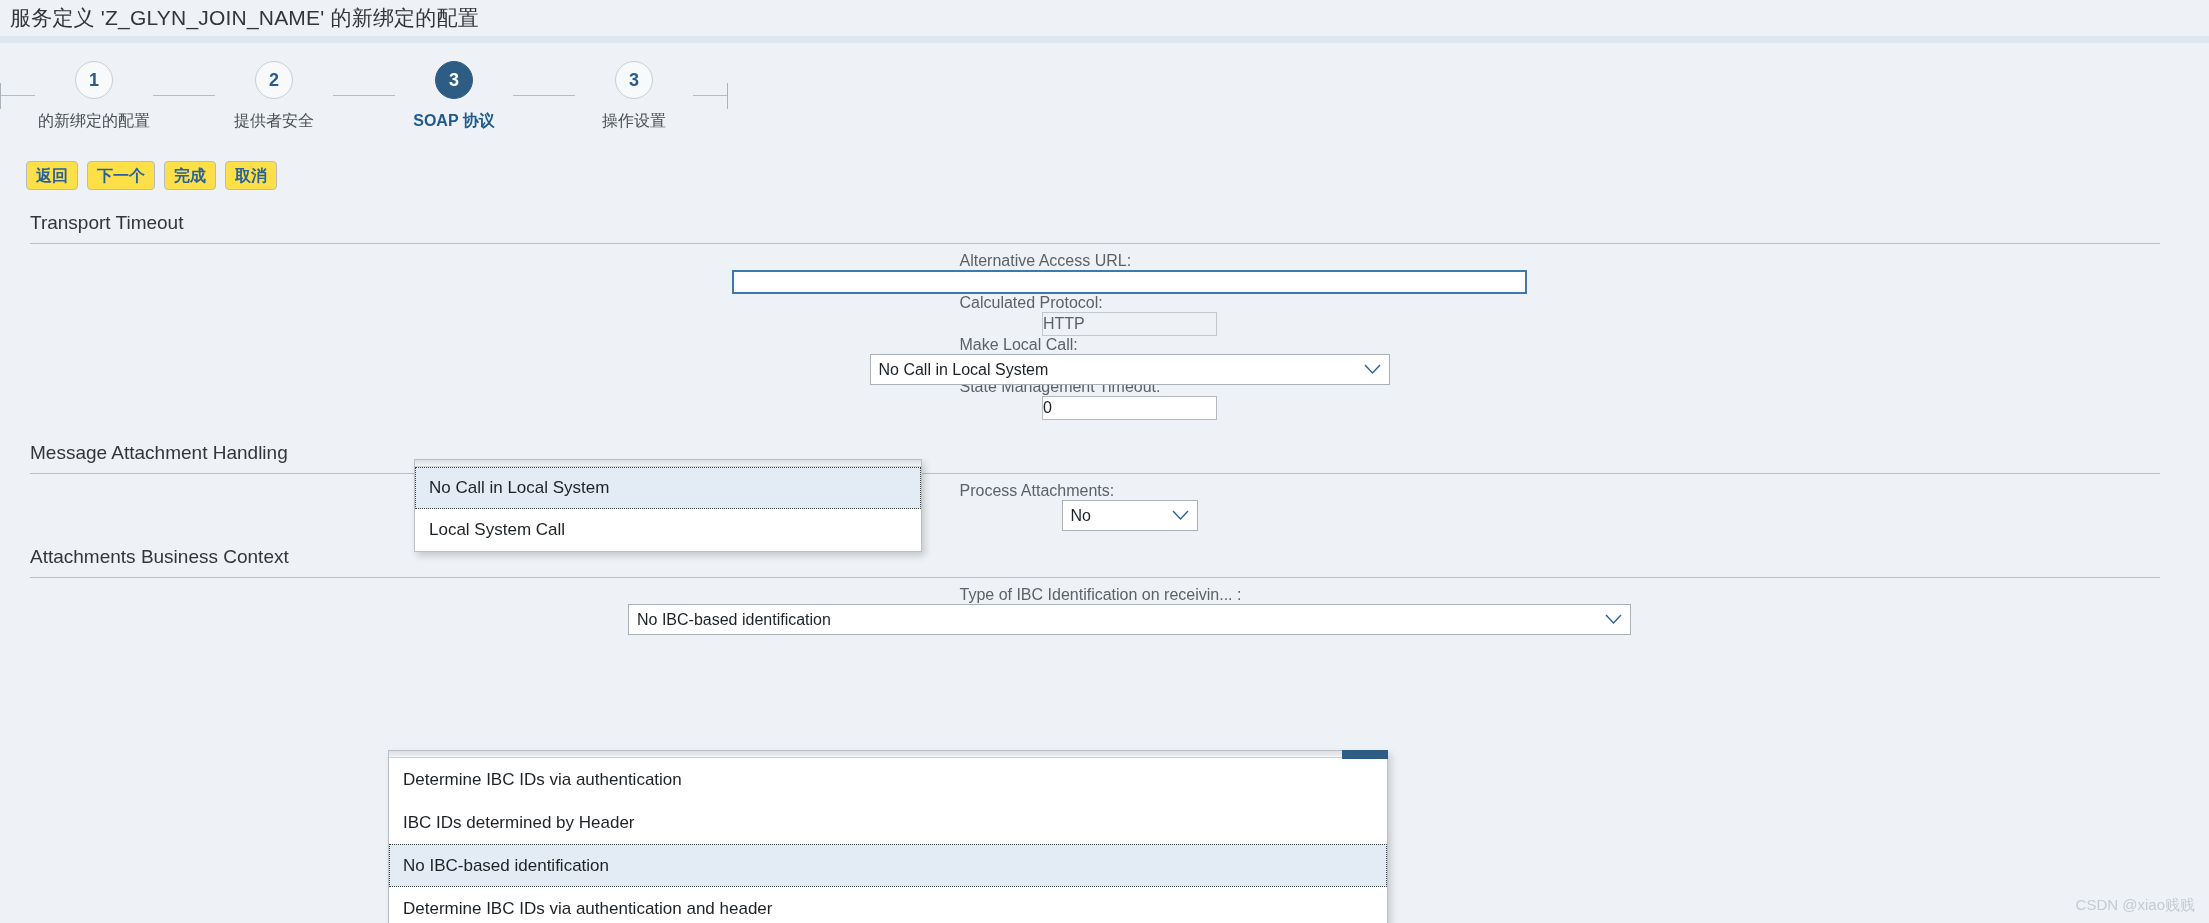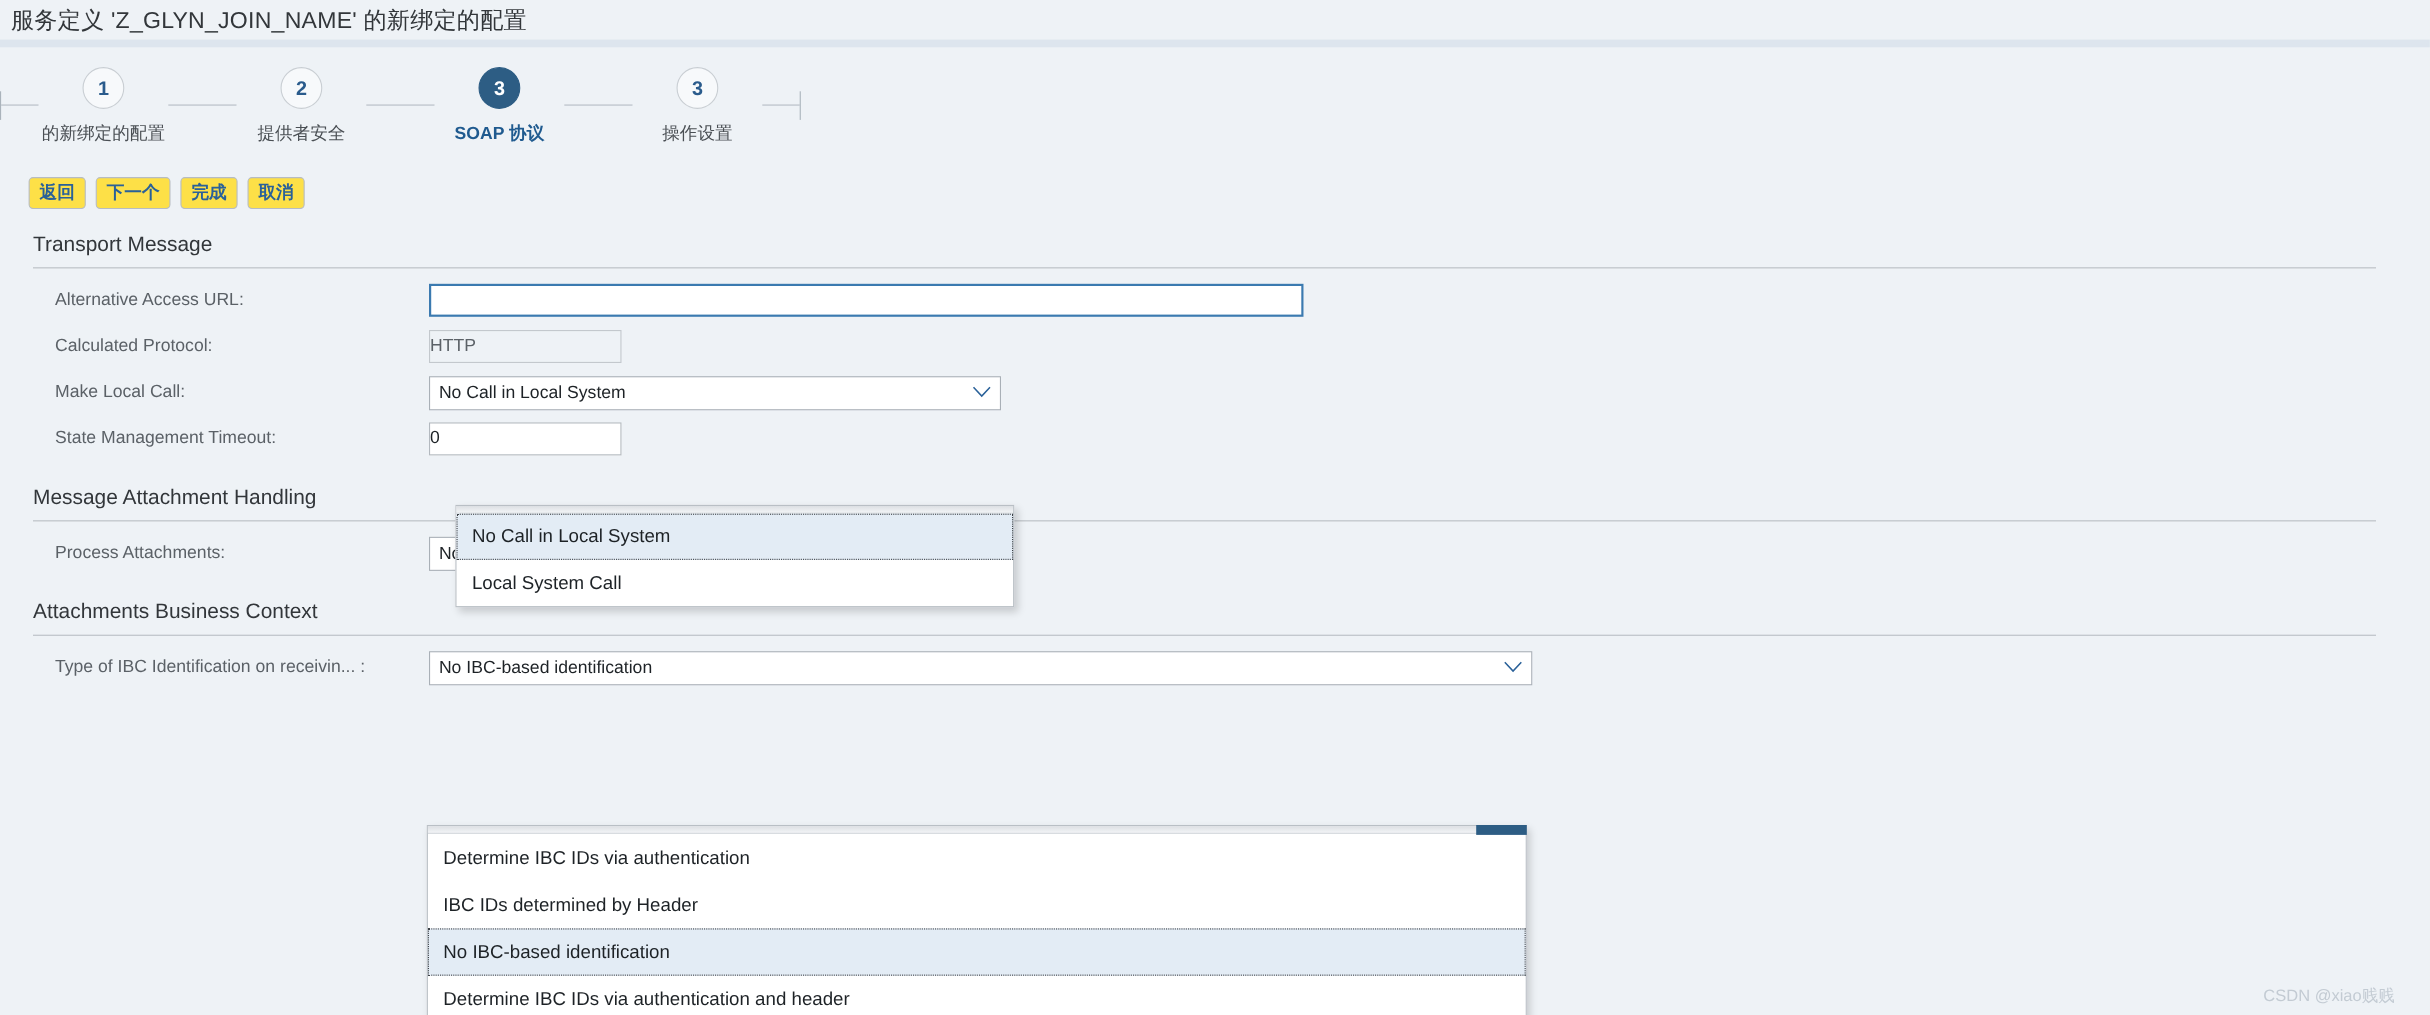--- a/index.html
+++ b/index.html
@@ -133,20 +133,21 @@
     margin: 9px 0 0 30px;
     width: 2130px;
   }
 
   .rows { padding-top: 8px; }
   .frow {
     display: flex;
     align-items: center;
     height: 42px;
     padding-left: 50px;
+    flex-direction: column;
   }
   .flabel {
     width: 340px;
     font-size: 16px;
     color: #5b6167;
     white-space: nowrap;
     flex: 0 0 auto;
   }
 
   
@@ -224,21 +225,21 @@
   #popup-ibc .opt { height: 43px; }
   #popup-ibc .topband { position: relative; }
   #popup-ibc .topband .nub {
     position: absolute; right: -1px; top: -1px; width: 46px; height: 9px;
     background: #2d5d84;
   }
 
   
   .watermark {
     position: absolute;
-    right: 32px;
+    right: 14px;
     bottom: 8px;
     font-size: 15px;
     color: #c3cbd3;
     white-space: nowrap;
   }
 </style>
 </head>
 <body>
 
 <div class="titlebar">
@@ -283,21 +284,21 @@
 </div>
 
 <div class="toolbar">
   <div class="btn">返回</div>
   <div class="btn">下一个</div>
   <div class="btn">完成</div>
   <div class="btn">取消</div>
 </div>
 
 <div class="section">
-  <div class="section-title">Transport Message</div>
+  <div class="section-title">Transport Timeout</div>
   <div class="section-rule"></div>
 
   <div class="rows">
     <div class="frow">
       <div class="flabel">Alternative Access URL:</div>
       <input class="inp w-url focused" value="" style="">
     </div>
 
 
     <div class="frow">

